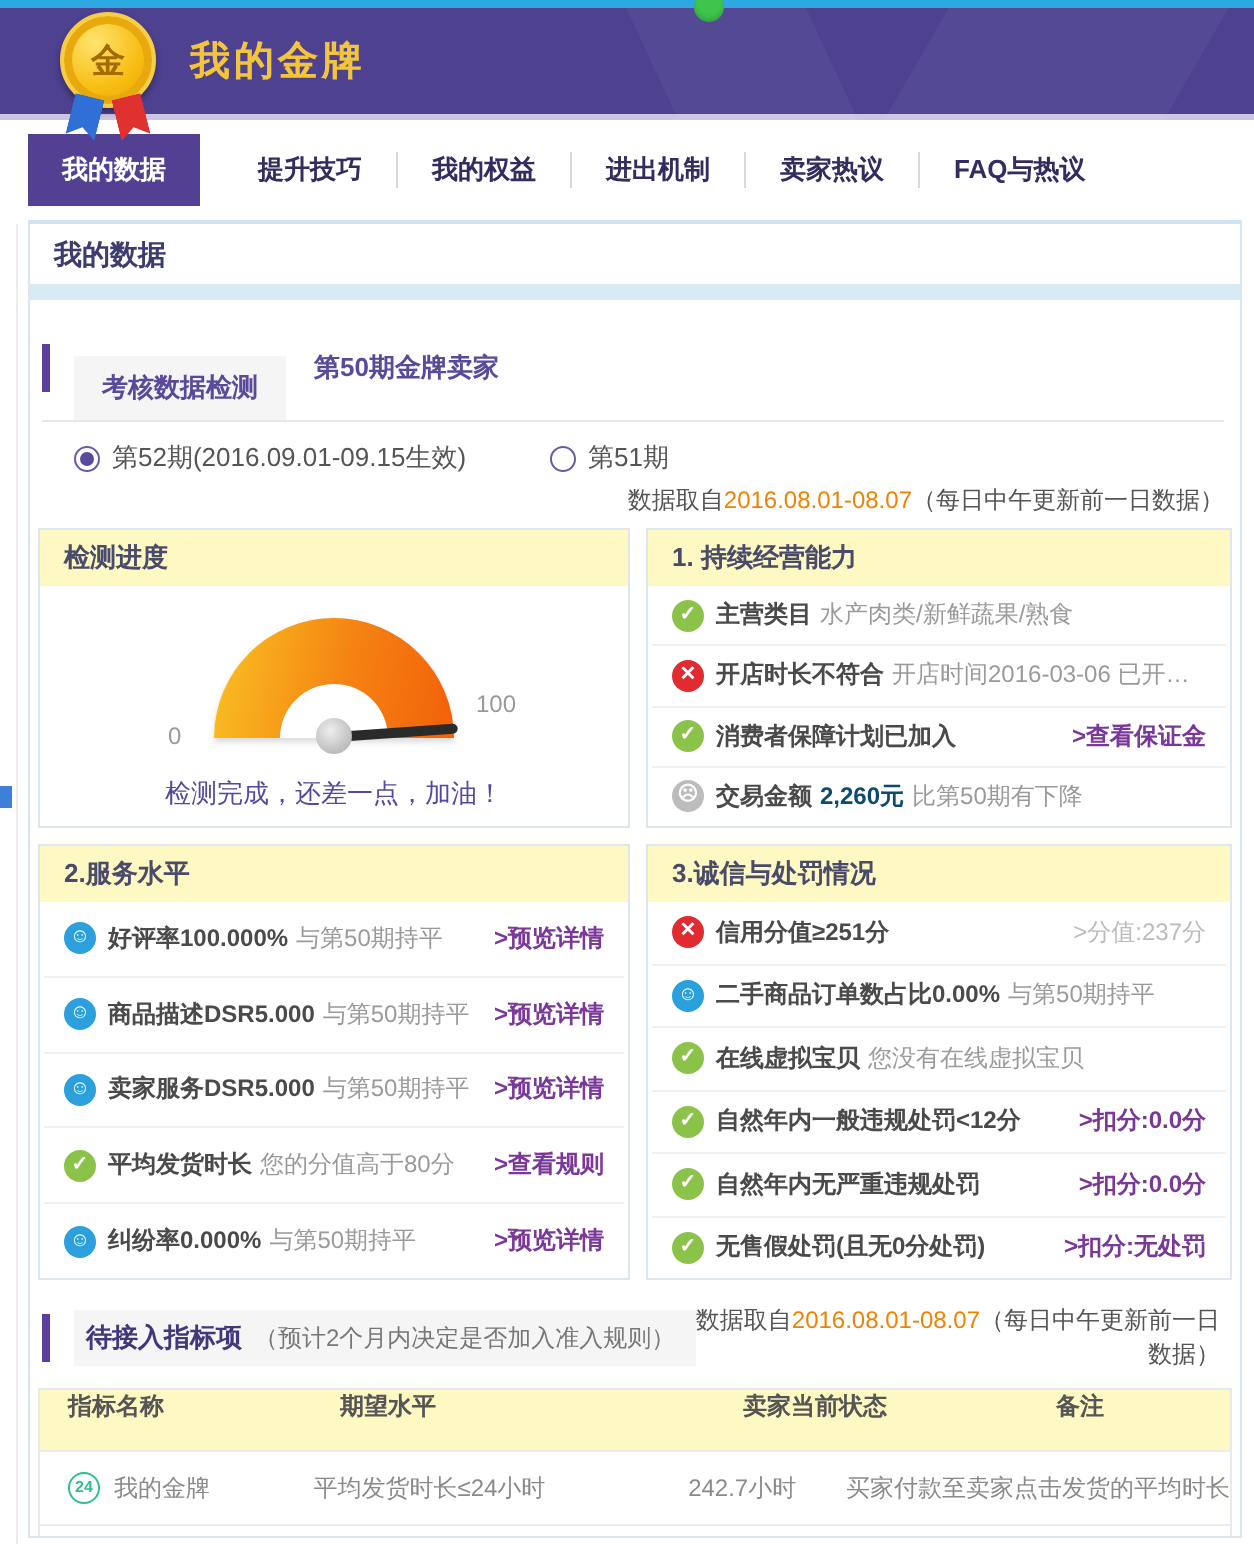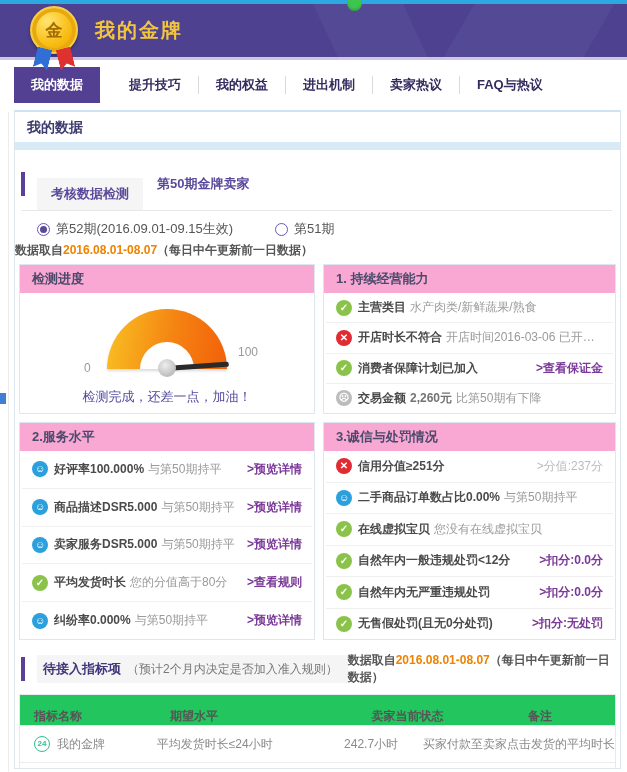--- a/index.html
+++ b/index.html
@@ -47,39 +47,39 @@
   .blue-band { height:8px; background:#d8eaf6; }
   .subtabs { display:flex; align-items:center; margin:8px 8px 0 6px; border-bottom:1px solid #e8e8e8; }
   .vbar { width:4px; height:24px; background:#5b3f98; margin-right:12px; flex:none; }
   .subtab { font-size:13px; color:#5b4a9b; font-weight:bold; padding:7px 14px; cursor:pointer; }
   .subtab.active { background:#f5f5f5;margin-top:20px; }
   .period-row { margin:9px 0 0 22px; display:flex; gap:42px; font-size:13px; color:#555; }
   .radio { display:flex; align-items:center; gap:6px; cursor:pointer; }
   .rdot { width:13px; height:13px; border:1px solid #6a5aa8; border-radius:50%; position:relative; flex:none; }
   .radio.sel .rdot::after { content:""; position:absolute; left:2px; top:2px; right:2px; bottom:2px;
     background:#5b4a9b; border-radius:50%; }
-  .datasource { text-align:left; padding-right:8px; font-size:12px; font-weight:bold; color:#555; margin-top:4px; }
+  .datasource { text-align:right; padding-right:8px; font-size:12px; font-weight:normal; color:#555; margin-top:4px; }
   .ds-range { color:#ef8200; }
   
   .grid { display:grid; grid-template-columns:296px 1fr; grid-template-rows:150px 218px;
     gap:8px; margin:5px 4px 0 4px; }
   .card { border:1px solid #dfe7ee; background:#fff; display:flex; flex-direction:column; overflow:hidden; }
-  .card-h { background:#f9a8d4; height:28px; line-height:28px; padding-left:12px; flex:none;
+  .card-h { background:#fef9c3; height:28px; line-height:28px; padding-left:12px; flex:none;
     font-size:13px; font-weight:bold; color:#4a4a6a; }
   .card-b { flex:1; display:flex; flex-direction:column; padding:0 2px; }
   .crow { flex:1; display:flex; align-items:center; padding:0 10px; border-top:1px solid #f0f0f0;
     font-size:12px; min-height:26px; }
   .crow:first-child { border-top:none; }
   .ic { width:16px; height:16px; border-radius:50%; color:#fff; font-size:10px; line-height:16px;
     text-align:center; margin-right:6px; flex:none; font-weight:bold; }
   .ic-check { background:#8bc34a; } .ic-cross { background:#e02b31; }
   .ic-smile { background:#2ba0dc; } .ic-neutral { background:#bcbcbc; }
   .lbl { font-weight:bold; color:#4a4a4a; margin-right:4px; white-space:nowrap; }
   .det { color:#9a9a9a; white-space:nowrap; overflow:hidden; text-overflow:ellipsis; }
-  .val { color:#737373; font-weight:bold; margin-right:4px; white-space:nowrap; }
+  .val { color:#0c4a6e; font-weight:bold; margin-right:4px; white-space:nowrap; }
   .lnk { color:#7a3898; font-weight:bold; margin-left:auto; white-space:nowrap;
     cursor:pointer; text-decoration:none; padding-left:8px; }
   .muted { color:#bbb; margin-left:auto; white-space:nowrap; padding-left:8px; }
   
   .gauge-wrap { width:190px; margin:12px auto 0; position:relative; height:74px; }
   .gauge { position:absolute; left:35px; top:4px; width:120px; height:60px;
     border-radius:120px 120px 0 0;
     background:linear-gradient(100deg,#f9c223 0%,#f58312 55%,#f2600a 100%);
     box-shadow:0 2px 3px rgba(0,0,0,.15); }
   .gauge-hole { position:absolute; left:50%; bottom:0; transform:translateX(-50%);
@@ -92,21 +92,21 @@
   .gmax { position:absolute; right:4px; bottom:20px; color:#999; font-size:12px; }
   .gauge-caption { text-align:center; color:#524a9e; font-size:13px; margin-top:9px; }
   
   .pending-head { display:flex; align-items:center; margin:12px 8px 8px 6px; }
   .chip { background:#f5f5f5; padding:5px 10px 5px 6px; display:flex; gap:6px; align-items:center; }
   .p-title { font-weight:bold; color:#43377c; font-size:13px; white-space:nowrap; }
   .p-note { color:#777; font-size:12px; white-space:nowrap; }
   .ph-spacer { flex:1; }
   .pending-head .datasource { margin-top:0; padding-right:2px; }
   .ptable { margin:0 4px; border:1px solid #e4eaf0; }
-  .pt-head { display:flex; background:#22c55e; height:30px; align-items:flex-end;
+  .pt-head { display:flex; background:#fef9c3; height:30px; align-items:flex-start;
     font-size:12px; font-weight:bold; color:#555; }
   .pt-row { display:flex; height:37px; align-items:center; border-top:1px solid #ececec;
     font-size:12px; color:#8a8a8a; }
   .c1 { width:150px; padding-left:14px; display:flex; align-items:center; gap:7px; }
   .c2 { width:180px; }
   .c3 { width:115px; text-align:center; }
   .c4 { flex:1; text-align:center; white-space:nowrap; }
   .pic { width:16px; height:16px; flex:none; border-radius:50%; border:1.5px solid #2fbe8f;
     color:#2fbe8f; font-size:8px; line-height:13px; text-align:center; font-weight:bold; }
   .pic-sq { border-radius:3px; background:#2fbe8f; border:none; color:#fff; font-size:10px; line-height:16px; }

